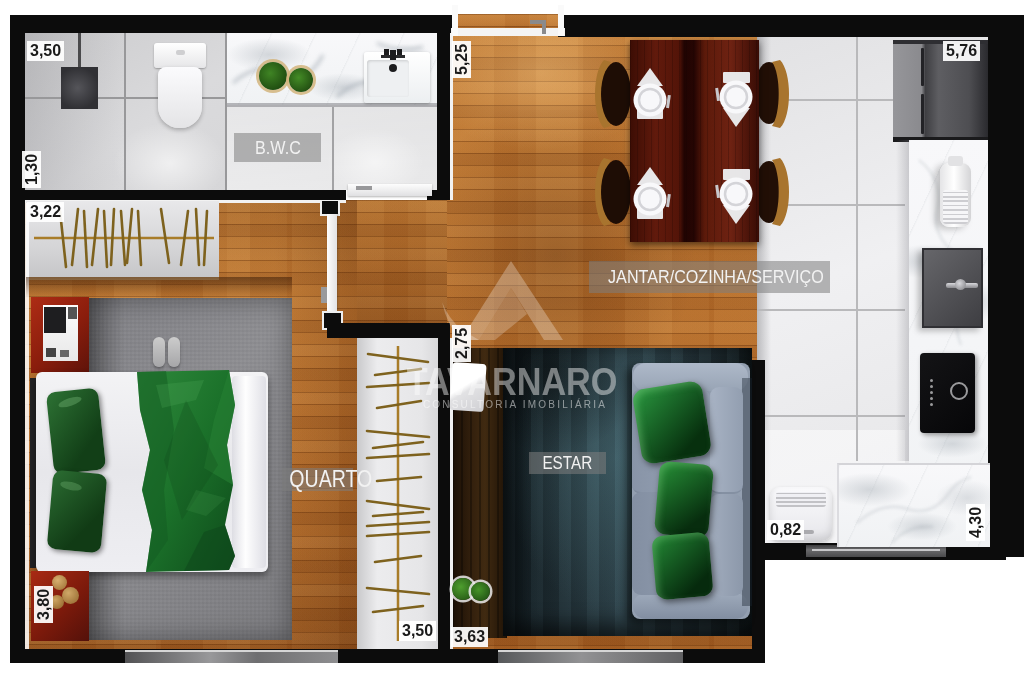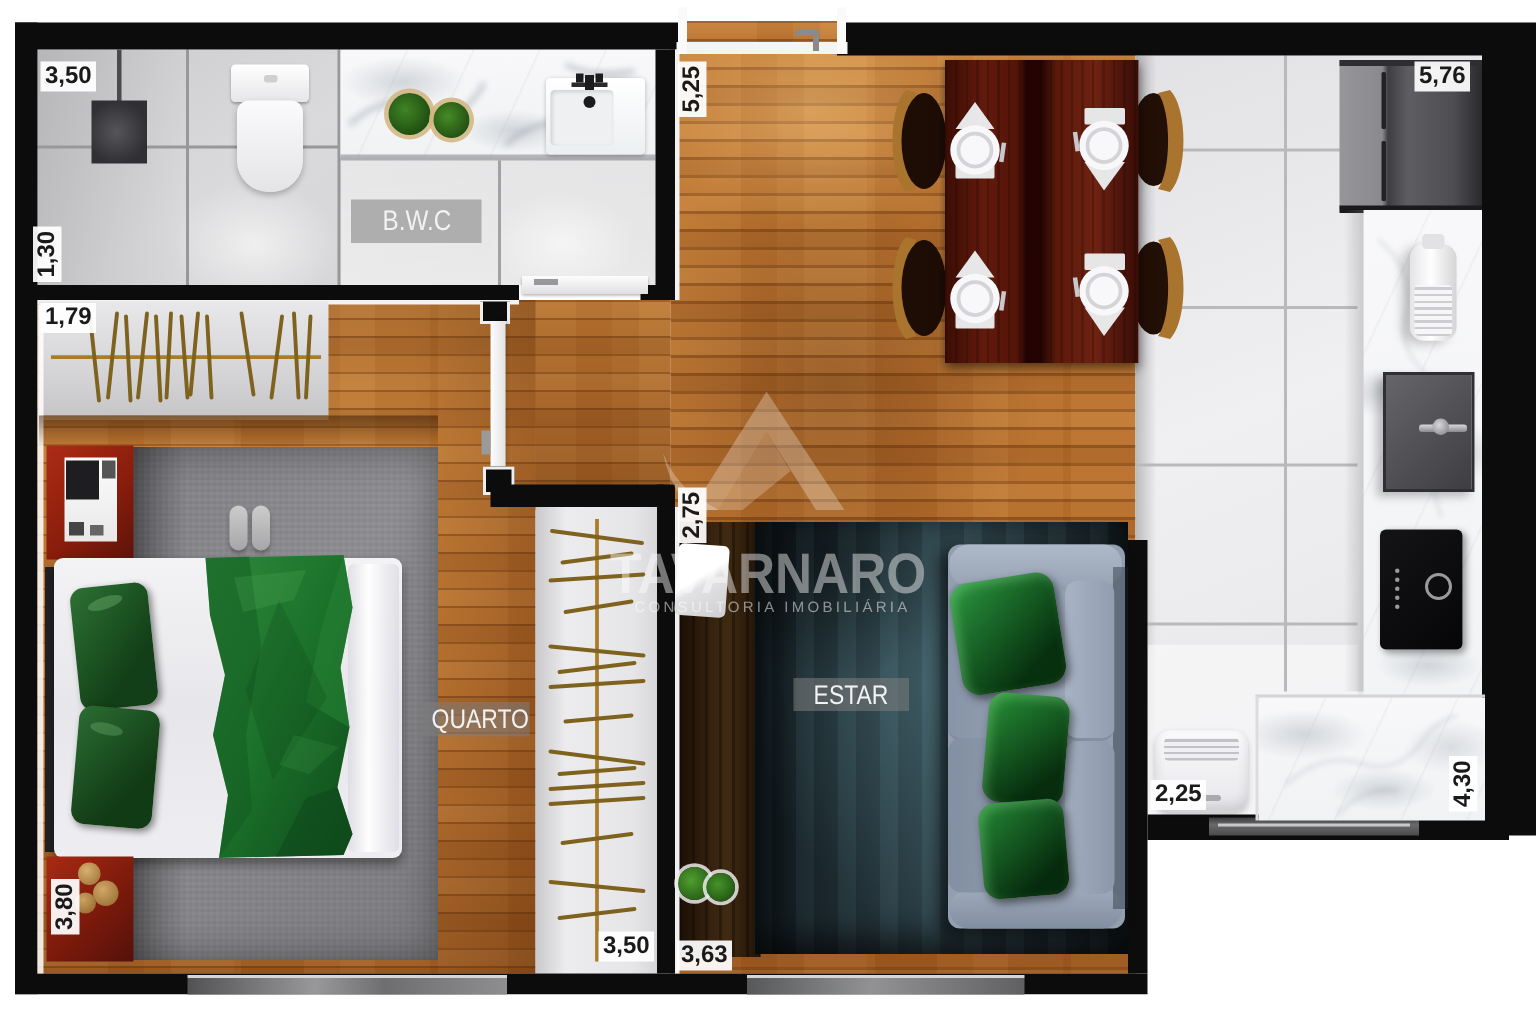--- a/index.html
+++ b/index.html
@@ -298,20 +298,21 @@
   </g>
   <g>
     <rect x="93" y="129" width="27" height="11" rx="1" fill="#eceef0" opacity="0.96"></rect>
     <polygon points="93,165 120,165 106,184" fill="#edeff1" opacity="0.96"></polygon>
     <circle cx="106" cy="154" r="16.5" fill="#f8f8fa"></circle>
         <circle cx="106" cy="154" r="11" fill="none" stroke="#d4d4d8" stroke-width="2.5"></circle>
     <rect x="86" y="145" width="3" height="13" fill="#c8c8cc" transform="rotate(-8 87 151)"></rect>
   </g>
 </svg>
 
+<div class="room" style="left:589px;top:261px;width:241px;height:32px;font-size:19px;line-height:32px;"><span class="cond">JANTAR/COZINHA/SERVIÇO</span></div>
 
 <div class="ab" style="left:893px;top:40px;width:95px;height:100px;background:linear-gradient(90deg,#96969a,#8a8a8e 30%,#3e3e42 34%,#5e5e62 48%,#4e4e52 80%,#2a2a2e);"></div>
 <div class="ab" style="left:921px;top:48px;width:3px;height:38px;background:#222226;border-radius:1px;"></div>
 <div class="ab" style="left:921px;top:94px;width:3px;height:40px;background:#222226;border-radius:1px;"></div>
 <div class="ab" style="left:893px;top:137px;width:95px;height:5px;background:#1a1a1c;"></div>
 <div class="ab" style="left:893px;top:40px;width:95px;height:4px;background:#2e2e32;"></div>
 
 <div class="ab marble" style="left:909px;top:140px;width:79px;height:405px;"></div>
 <div class="ab" style="left:896px;top:140px;width:13px;height:321px;background:linear-gradient(90deg,rgba(0,0,0,0),rgba(120,120,128,0.30));"></div>
 
@@ -362,47 +363,47 @@
 
 <div class="ab" style="left:637px;top:385px;width:70px;height:75px;background:linear-gradient(140deg,#2a9940,#07300e 78%);border-radius:12px;transform:rotate(-9deg);box-shadow:inset 3px 3px 7px rgba(150,225,150,0.35), 2px 3px 6px rgba(0,0,0,0.5);"></div>
 <div class="ab" style="left:657px;top:463px;width:54px;height:73px;background:linear-gradient(140deg,#279238,#072d0e 78%);border-radius:11px;transform:rotate(5deg);box-shadow:inset 3px 3px 7px rgba(150,225,150,0.32), 2px 3px 6px rgba(0,0,0,0.5);"></div>
 <div class="ab" style="left:654px;top:534px;width:57px;height:64px;background:linear-gradient(140deg,#248a36,#062a0d 78%);border-radius:11px;transform:rotate(-5deg);box-shadow:inset 3px 3px 7px rgba(150,225,150,0.32), 2px 3px 6px rgba(0,0,0,0.5);"></div>
 
 <div class="ab" style="left:451px;top:363px;width:34px;height:48px;background:linear-gradient(145deg,#ffffff 45%,#e2e2e4 55%,#cfcfd3);border-radius:4px;transform:rotate(4deg);"></div>
 
 <div class="ab" style="left:452px;top:578px;width:22px;height:22px;border-radius:50%;background:radial-gradient(circle at 40% 40%,#4e9e2e,#1d4a10);box-shadow:0 0 0 2.5px rgba(235,235,235,0.85);"></div>
 <div class="ab" style="left:471px;top:582px;width:19px;height:19px;border-radius:50%;background:radial-gradient(circle at 40% 40%,#459428,#1a4410);box-shadow:0 0 0 2.5px rgba(235,235,235,0.85);"></div>
 
-<div class="room" style="left:282px;top:468px;width:71px;height:23px;font-size:18px;line-height:23px;"><span class="cond">QUARTO</span></div>
+<div class="room" style="left:282px;top:468px;width:71px;height:23px;font-size:23px;line-height:23px;"><span class="cond">QUARTO</span></div>
 
 <div class="room" style="left:529px;top:452px;width:77px;height:22px;font-size:18px;line-height:22px;"><span class="cond">ESTAR</span></div>
 
 <svg class="ab" style="left:400px;top:250px;" width="240" height="165" viewBox="0 0 240 165">
   <path d="M111,11 L163,90 L144,90 L111,38 L79,90 L61,90 Z" fill="#ffffff" opacity="0.27"></path>
   <path d="M111,38 L127,64 L95,90 L79,90 Z" fill="#ffffff" opacity="0.22"></path>
   <path d="M61,90 L79,90 L62,80 Q48,68 42,52 Q47,76 61,90 Z" fill="#ffffff" opacity="0.26"></path>
   <text x="0" y="0" text-anchor="middle" font-family="Liberation Sans, sans-serif" font-size="38" font-weight="bold" fill="#ffffff" opacity="0.44" transform="translate(112,145) scale(0.9,1)">TAVARNARO</text>
   <text x="115" y="158" text-anchor="middle" font-family="Liberation Sans, sans-serif" font-size="10" fill="#ffffff" opacity="0.5" letter-spacing="2.2">CONSULTORIA IMOBILIÁRIA</text>
 </svg>
 
 <div class="lbl" style="left:27px;top:41px;">3,50</div>
 
 <div class="vlbl" style="left:22px;top:188px;">1,30</div>
 
 <div class="vlbl" style="left:452px;top:78px;">5,25</div>
 
-<div class="lbl" style="left:27px;top:202px;">1,79</div>
+<div class="lbl" style="left:27px;top:202px;">3,22</div>
 
 <div class="vlbl" style="left:452px;top:362px;">2,75</div>
 
 <div class="vlbl" style="left:34px;top:623px;">3,80</div>
 
 <div class="lbl" style="left:399px;top:621px;">3,50</div>
 
 <div class="lbl" style="left:451px;top:627px;">3,63</div>
 
 <div class="lbl" style="left:943px;top:41px;">5,76</div>
 
-<div class="lbl" style="left:767px;top:520px;">2,25</div>
+<div class="lbl" style="left:767px;top:520px;">0,82</div>
 
 <div class="vlbl" style="left:966px;top:541px;">4,30</div>
 
 </div>
 
 </body></html>

